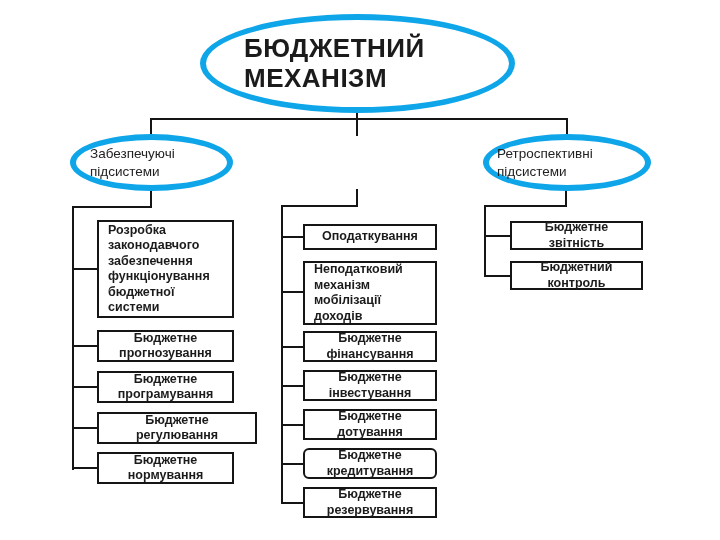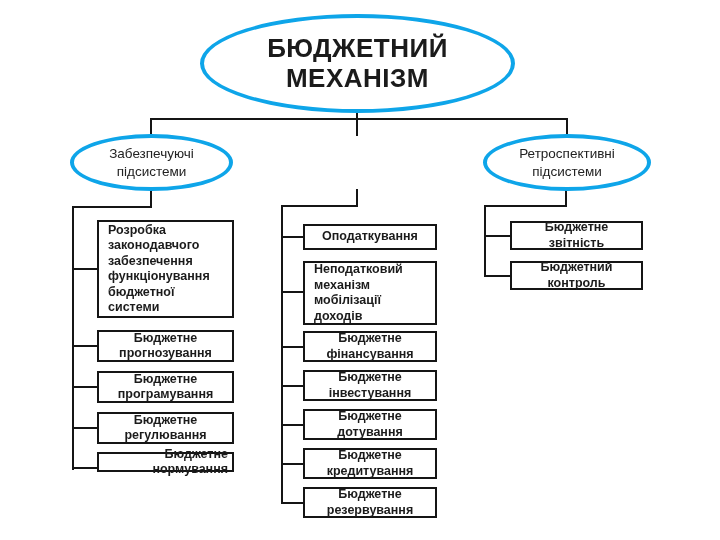--- a/index.html
+++ b/index.html
@@ -14,27 +14,27 @@
     background: #ffffff;
     font-family: "Liberation Sans", "DejaVu Sans", sans-serif;
     overflow: hidden;
   }
   .line {
     position: absolute;
     background: #151515;
   }
   .ellipse {
     position: absolute;
-    border: 4px solid #0ea5e9;
+    border: 6px solid #0ea5e9;
     border-radius: 50%;
     background: #ffffff;
     display: flex;
     align-items: center;
     justify-content: center;
-    text-align: center;
+    text-align: left;
     box-sizing: border-box;
     color: #1b1b1b;
   }
   .root-ellipse {
     left: 200px; top: 14px; width: 315px; height: 99px;
     font-size: 26px;
     font-weight: bold;
     line-height: 1.15;
     letter-spacing: 0.5px;
     padding: 0 38px;
@@ -117,43 +117,43 @@
 
   <div class="node-box left-text" style="left:97px; top:220px; width:137px; height:98px;">
     <span>Розробка законодавчого забезпечення функціонування бюджетної системи</span>
   </div>
   <div class="node-box" style="left:97px; top:330px; width:137px; height:32px;">
     <span>Бюджетне прогнозування</span>
   </div>
   <div class="node-box" style="left:97px; top:371px; width:137px; height:32px;">
     <span>Бюджетне програмування</span>
   </div>
-  <div class="node-box" style="left:97px; top:412px; width:137px; height:32px;">
+  <div class="node-box" style="left:97px; top:412px; width:160px; height:32px;">
     <span>Бюджетне регулювання</span>
   </div>
-  <div class="node-box" style="left:97px; top:452px; width:137px; height:20px;text-align:right;">
+  <div class="node-box" style="left:97px; top:452px; width:137px; height:32px;">
     <span>Бюджетне нормування</span>
   </div>
 
   <div class="node-box" style="left:303px; top:224px; width:134px; height:26px;">
     <span>Оподаткування</span>
   </div>
   <div class="node-box left-text" style="left:303px; top:261px; width:134px; height:64px;">
     <span>Неподатковий механізм мобілізації доходів</span>
   </div>
   <div class="node-box" style="left:303px; top:331px; width:134px; height:31px;">
     <span>Бюджетне фінансування</span>
   </div>
   <div class="node-box" style="left:303px; top:370px; width:134px; height:31px;">
     <span>Бюджетне інвестування</span>
   </div>
   <div class="node-box" style="left:303px; top:409px; width:134px; height:31px;">
     <span>Бюджетне дотування</span>
   </div>
-  <div class="node-box" style="left:303px; top:448px; width:134px; height:31px;">
+  <div class="node-box" style="left:303px; top:448px; width:134px; height:31px;border-radius:6px;">
     <span>Бюджетне кредитування</span>
   </div>
   <div class="node-box" style="left:303px; top:487px; width:134px; height:31px;">
     <span>Бюджетне резервування</span>
   </div>
 
   <div class="node-box" style="left:510px; top:221px; width:133px; height:29px;">
     <span>Бюджетне звітність</span>
   </div>
   <div class="node-box" style="left:510px; top:261px; width:133px; height:29px;">

